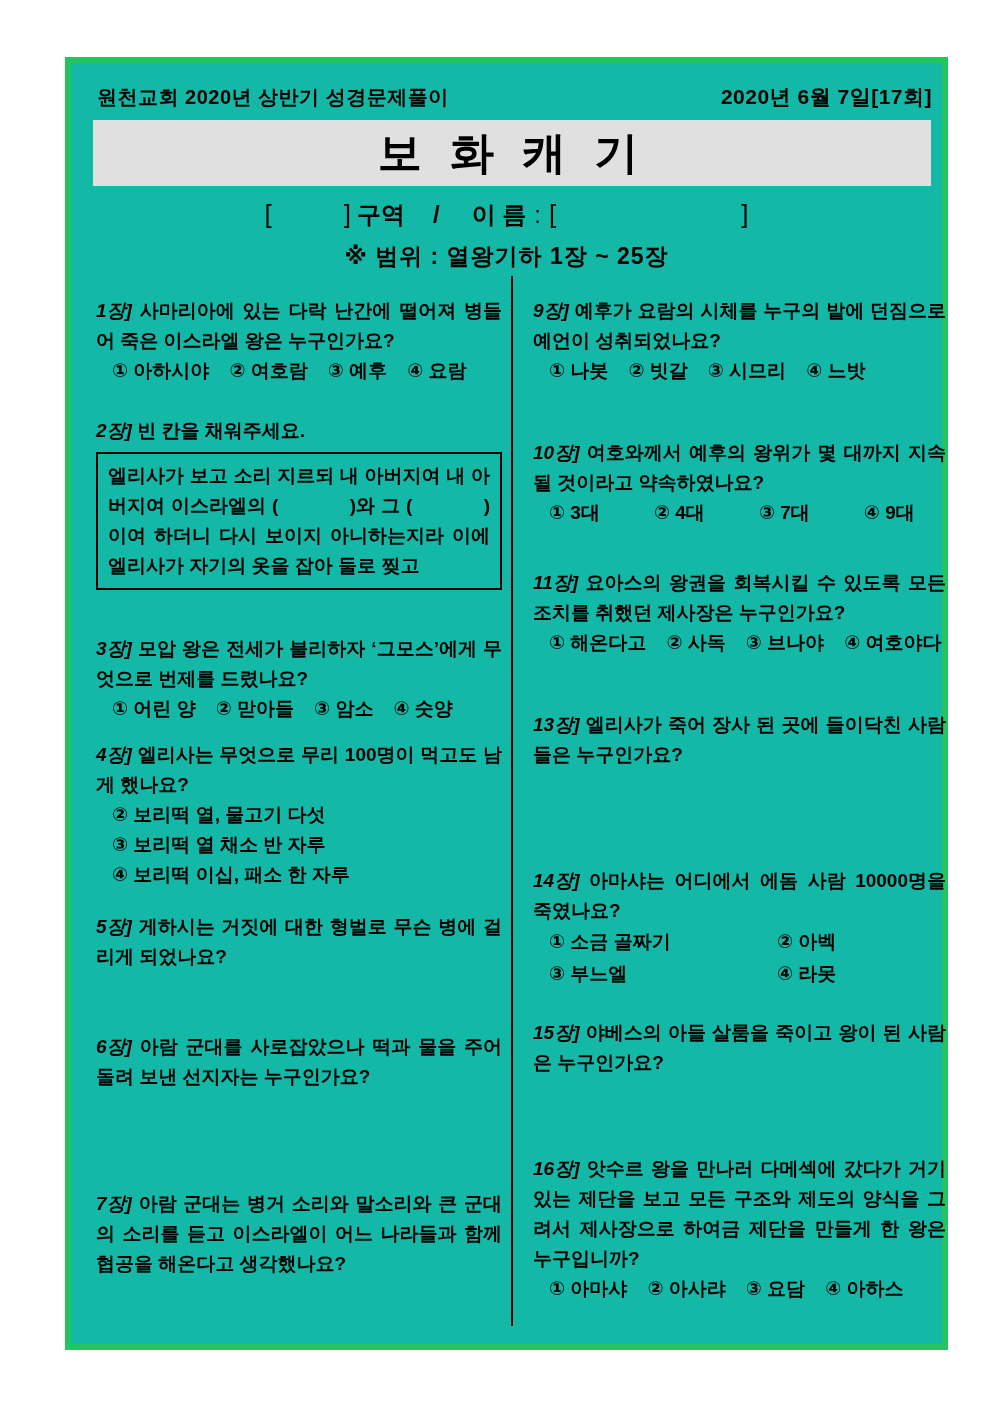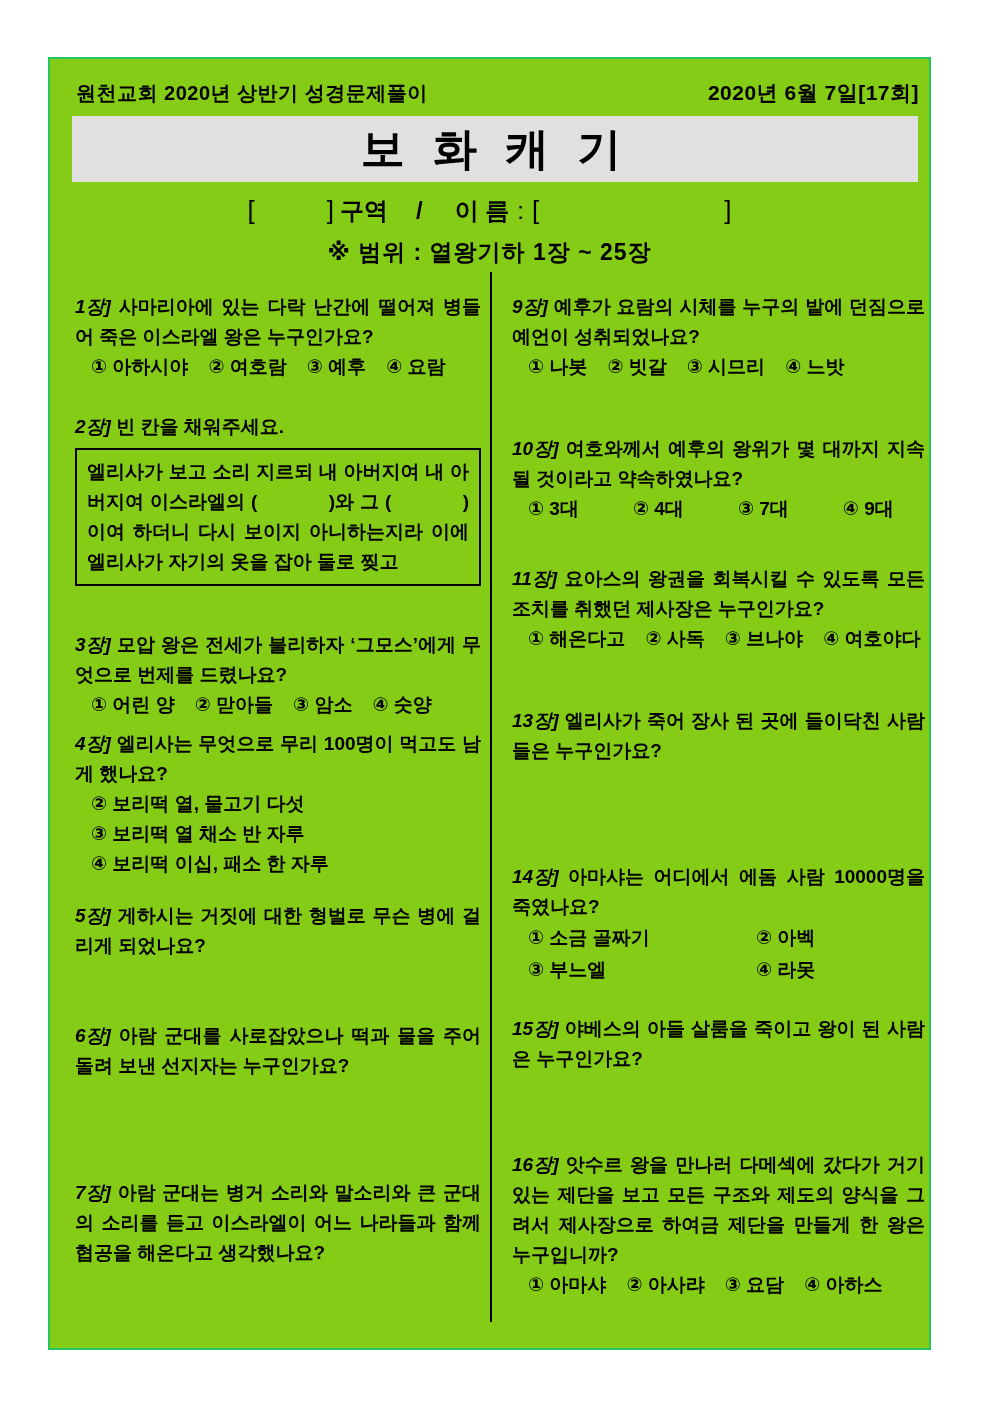--- a/index.html
+++ b/index.html
@@ -5,22 +5,22 @@
   html,body{margin:0;padding:0;background:#ffffff;}
   .page{
     position:relative;
     width:992px;height:1403px;
     background:#ffffff;
     font-family:"Liberation Sans","DejaVu Sans",sans-serif;
     color:#000000;
     overflow:hidden;
   }
   .sheet{
-    position:absolute;left:48px;top:57px;width:883px;height:1293px;
-    border:2px solid #22c55e;box-sizing:border-box;background:#84cc16;
+    position:absolute;left:65px;top:57px;width:883px;height:1293px;
+    border:6px solid #22c55e;box-sizing:border-box;background:#14b8a6;
   }
   .header-row{
     position:absolute;left:26px;right:10px;top:20px;
     display:flex;justify-content:space-between;align-items:baseline;
   }
   .church-title{font-size:20px;font-weight:700;letter-spacing:0.5px;}
   .issue-date{font-size:21px;font-weight:800;letter-spacing:0.5px;}
   .title-bar{
     position:absolute;left:22px;right:11px;top:57px;height:66px;
     background:#e0e0e0;
@@ -105,21 +105,21 @@
             <span class="opt">① 아하시야</span>
             <span class="opt">② 여호람</span>
             <span class="opt">③ 예후</span>
             <span class="opt">④ 요람</span>
           </div>
         </div>
         <div class="q-block" style="margin-bottom: 44px;">
           <p class="q-text"><span class="q-num">2장]</span> <span>빈 칸을 채워주세요.</span></p>
           <div class="quote-box">엘리사가 보고 소리 지르되 내 아버지여 내 아버지여 이스라엘의 (&nbsp;&nbsp;&nbsp;&nbsp;&nbsp;&nbsp;&nbsp;&nbsp;&nbsp;&nbsp;&nbsp;&nbsp;)와 그 (&nbsp;&nbsp;&nbsp;&nbsp;&nbsp;&nbsp;&nbsp;&nbsp;&nbsp;&nbsp;&nbsp;&nbsp;)이여 하더니 다시 보이지 아니하는지라 이에 엘리사가 자기의 옷을 잡아 둘로 찢고</div>
         </div>
-        <div class="q-block" style="margin-bottom: 9px;">
+        <div class="q-block" style="margin-bottom: 16px;">
           <p class="q-text"><span class="q-num">3장]</span> <span>모압 왕은 전세가 불리하자 ‘그모스’에게 무엇으로 번제를 드렸나요?</span></p>
           <div class="opts-row">
             <span class="opt">① 어린 양</span>
             <span class="opt">② 맏아들</span>
             <span class="opt">③ 암소</span>
             <span class="opt">④ 숫양</span>
           </div>
         </div>
         <div class="q-block" style="margin-bottom: 22px;">
           <p class="q-text"><span class="q-num">4장]</span> <span>엘리사는 무엇으로 무리 100명이 먹고도 남게 했나요?</span></p>

